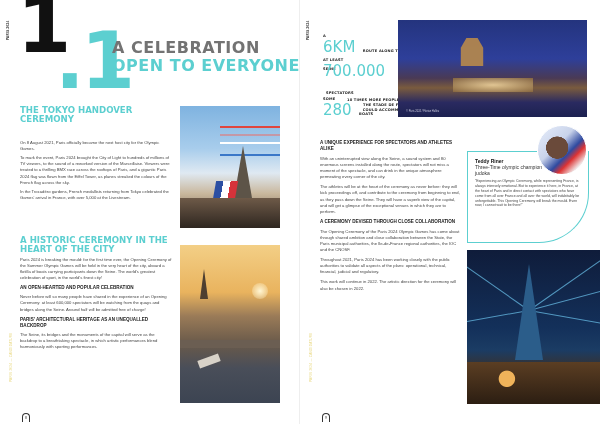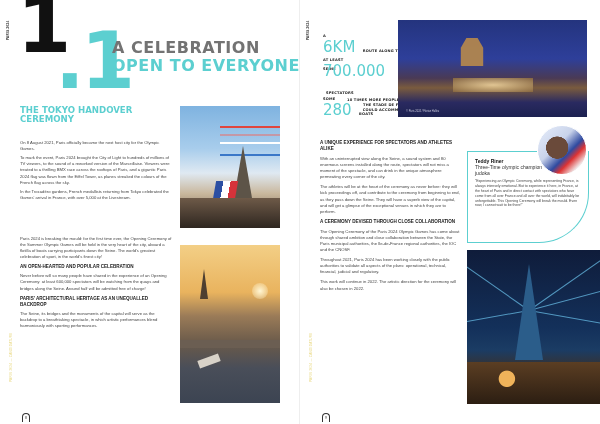--- a/index.html
+++ b/index.html
@@ -74,20 +74,21 @@
   <div class="title2">OPEN TO EVERYONE</div>
 
   <div class="block" style="left:20px; top:106px; width:152px;">
     <div class="h-teal" style="font-size:8.6px; margin-bottom:16px;">THE TOKYO HANDOVER CEREMONY</div>
     <p class="p" style="margin-bottom:3px;">On 8 August 2021, Paris officially became the next host city for the Olympic Games.</p>
     <p class="p" style="margin-bottom:3px;">To mark the event, Paris 2024 brought the City of Light to hundreds of millions of TV viewers, to the sound of a reworked version of the Marseillaise. Viewers were treated to a thrilling BMX race across the rooftops of Paris, and a gigantic Paris 2024 flag was flown from the Eiffel Tower, as planes streaked the colours of the French flag across the sky.</p>
     <p class="p">In the Trocadéro gardens, French medallists returning from Tokyo celebrated the Games' arrival in France, with over 5,000 at the Livestream.</p>
   </div>
 
   <div class="block" style="left:20px; top:236px; width:152px;">
+    <div class="h-teal" style="font-size:8.6px; margin-bottom:3px;">A HISTORIC CEREMONY IN THE HEART OF THE CITY</div>
     <p class="p" style="margin-bottom:4px;">Paris 2024 is breaking the mould: for the first time ever, the Opening Ceremony of the Summer Olympic Games will be held in the very heart of the city, aboard a flotilla of boats carrying participants down the Seine. The world's greatest celebration of sport, in the world's finest city!</p>
     <div class="h-dark" style="margin-bottom:3px;">AN OPEN-HEARTED AND POPULAR CELEBRATION</div>
     <p class="p" style="margin-bottom:4px;">Never before will so many people have shared in the experience of an Opening Ceremony: at least 600,000 spectators will be watching from the quays and bridges along the Seine. Around half will be admitted free of charge!</p>
     <div class="h-dark" style="margin-bottom:3px;">PARIS' ARCHITECTURAL HERITAGE AS AN UNEQUALLED BACKDROP</div>
     <p class="p">The Seine, its bridges and the monuments of the capital will serve as the backdrop to a breathtaking spectacle, in which artistic performances blend harmoniously with sporting performances.</p>
   </div>
 
   <div class="photo photo-flyover">
     <div class="trail" style="top:20px; width:60px; background:#e0453d;"></div>
     <div class="trail" style="top:28px; width:60px; background:#e07a7a; opacity:.6;"></div>

